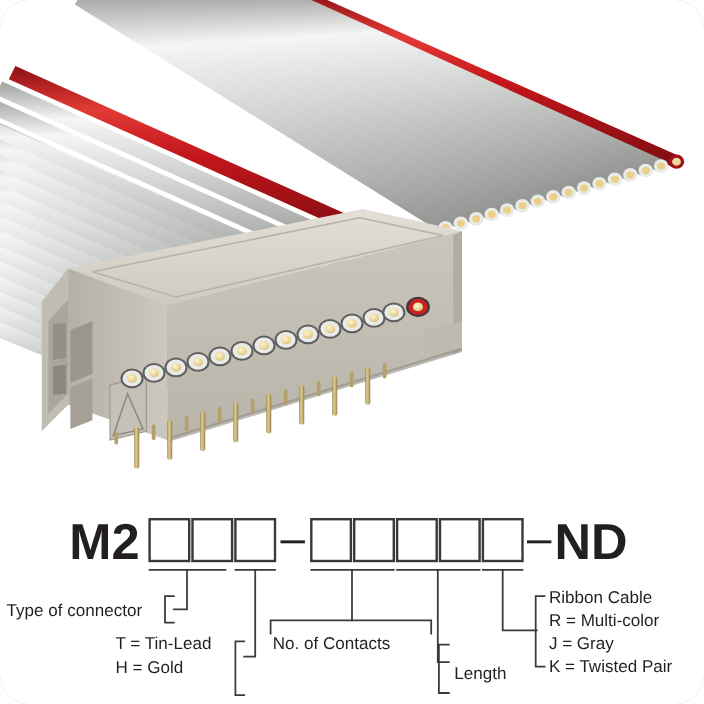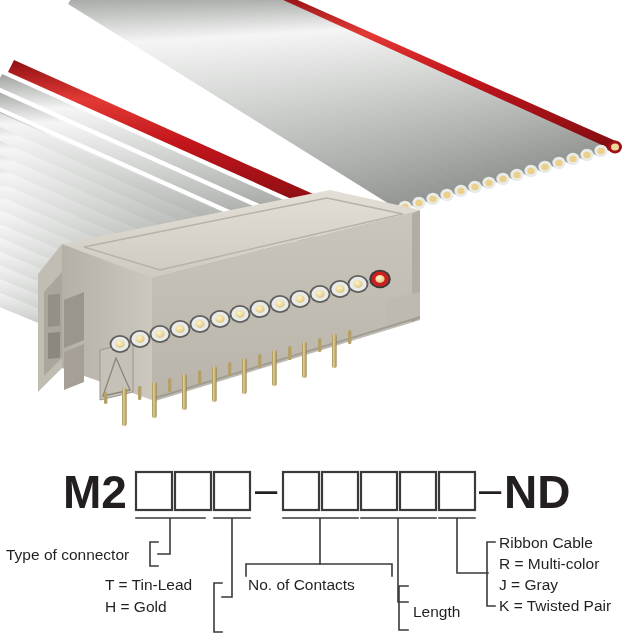--- a/index.html
+++ b/index.html
@@ -8,20 +8,21 @@
     padding: 0;
     background: #ffffff;
   }
   #page {
     position: relative;
     width: 640px;
     height: 640px;
     background: #7dd3fc;
     overflow: hidden;
     font-family: "Liberation Sans", sans-serif;
+    border-radius: 26px;
   }
 
   
   #photo {
     position: absolute;
     left: 0; top: 0;
     width: 640px; height: 450px;
     overflow: hidden;
   }
   #photo-svg { display: block; }

